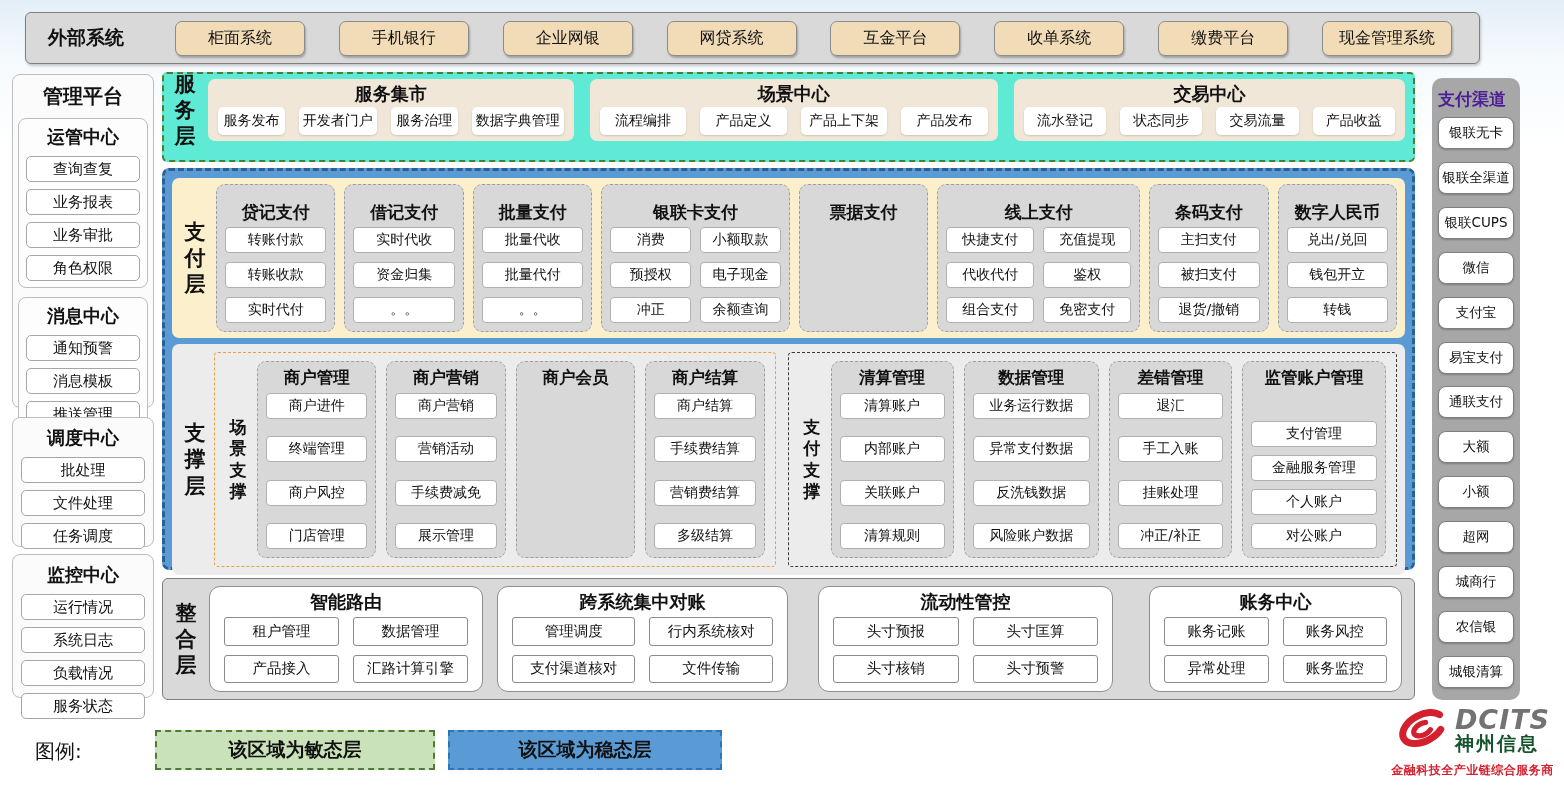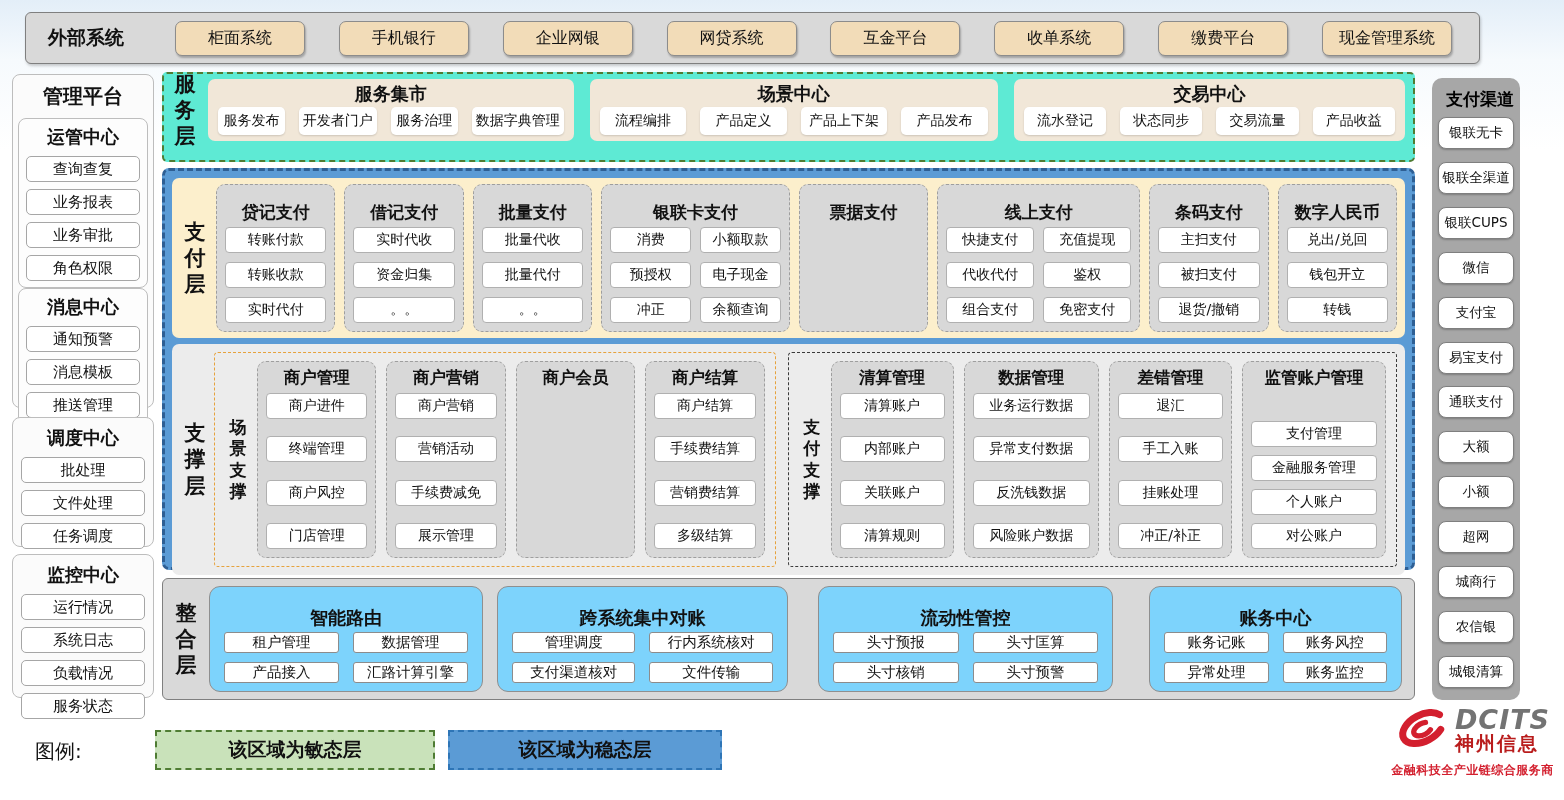--- a/index.html
+++ b/index.html
@@ -19,21 +19,21 @@
   .ext-btn{width:128px;height:33px;background:#f2dcb8;border:1.3px solid #8c8c8c;border-radius:7px;
     display:flex;align-items:center;justify-content:center;font-size:16px;
     box-shadow:1px 2px 2px rgba(0,0,0,.25);}
   
   .panel{position:absolute;left:12px;width:142px;background:#fbfbfb;border:1.3px solid #bdbdbd;
     border-radius:8px;box-sizing:border-box;padding:6px 5px;}
   .p1{top:74px;height:334px;}
   .p2{top:417px;height:130px;}
   .p3{top:554px;height:144px;}
   .mg-main-title{font-weight:bold;font-size:20px;text-align:center;margin:2px 0 8px;}
-  .mg-group{border:1.3px solid #bdbdbd;border-radius:8px;background:#fdfdfd;padding:4px 4px 6px;}
+  .mg-group{border:1.3px solid #bdbdbd;border-radius:8px;background:#fdfdfd;padding:4px 4px 6px;margin-bottom:9px;}
   .mg-group.bare{border:none;background:none;padding:0;margin:0;}
   .mg-title{font-weight:bold;font-size:18px;text-align:center;margin:2px 0 4px;}
   .mg-btn{height:24px;margin:7px 3px 0;background:#fff;border:1.2px solid #a6a6a6;border-radius:5px;
     display:flex;align-items:center;justify-content:center;font-size:15px;}
   
   .vlabel{font-weight:bold;text-align:center;line-height:1.25;word-break:break-all;
     display:flex;align-items:center;justify-content:center;flex:0 0 auto;}
   .vl-3{width:30px;font-size:21px;}
   .vl-4{width:26px;font-size:17px;}
   
@@ -64,49 +64,49 @@
   .sec-pay{border:1.6px dashed #3a3a3a;flex:615;}
   .sup-cols{flex:1;display:flex;gap:10px;margin-left:6px;}
   .sup-col{background:#d8d8d8;border:1.5px dashed #9e9e9e;border-radius:9px;box-sizing:border-box;
     padding:5px 8px 8px;display:flex;flex-direction:column;flex:1 1 0;}
   .sup-title{font-weight:bold;font-size:16.5px;text-align:center;height:26px;white-space:nowrap;}
   .sup-stack{flex:1;display:flex;flex-direction:column;justify-content:space-between;gap:8px;}
   
   .int-layer{position:absolute;left:162px;top:578px;width:1253px;height:122px;box-sizing:border-box;
     background:#d9d9d9;border:1.5px solid #7f7f7f;border-radius:6px;display:flex;padding:7px 12px 7px 8px;}
   .int-groups{flex:1;display:flex;gap:14px;margin-left:8px;}
-  .int-group{background:#7dd3fc;border:1.3px solid #8f8f8f;border-radius:11px;box-sizing:border-box;
-    padding:19px 14px 8px;display:flex;flex-direction:column;}
+  .int-group{background:#ffffff;border:1.3px solid #8f8f8f;border-radius:11px;box-sizing:border-box;
+    padding:3px 14px 8px;display:flex;flex-direction:column;}
   .int-title{font-weight:bold;font-size:18px;text-align:center;height:27px;}
   .int-grid{flex:1;display:grid;grid-template-columns:1fr 1fr;gap:9px 14px;}
   .int-btn{background:#fff;border:1px solid #8c8c8c;border-radius:3px;display:flex;align-items:center;
     justify-content:center;font-size:14.5px;white-space:nowrap;}
   .ig2{margin-right:16px;}
   .ig3{margin-right:22px;}
   
   .channels{position:absolute;left:1432px;top:78px;width:88px;height:622px;box-sizing:border-box;
     background:#a7a7a7;border-radius:10px;display:flex;flex-direction:column;padding:10px 6px 12px;}
-  .ch-title{color:#000000;font-weight:bold;font-size:17px;text-align:right;margin-bottom:6px;}
+  .ch-title{color:#4c1d95;font-weight:bold;font-size:17px;text-align:left;margin-bottom:6px;}
   .ch-items{flex:1;display:flex;flex-direction:column;justify-content:space-between;}
   .ch-btn{height:30px;background:#fff;border:1px solid #7f7f7f;border-radius:8px;display:flex;
     align-items:center;justify-content:center;font-size:13.5px;white-space:nowrap;box-shadow:0 1px 2px rgba(0,0,0,.25);}
   
   .legend-label{position:absolute;left:35px;top:738px;font-size:20px;}
   .legend-agile{position:absolute;left:155px;top:730px;width:280px;height:40px;box-sizing:border-box;
     background:#c9e2ba;border:2px dashed #4f7c33;display:flex;align-items:center;justify-content:center;
     font-size:19px;font-weight:bold;}
   .legend-stable{position:absolute;left:448px;top:730px;width:274px;height:40px;box-sizing:border-box;
     background:#5b9bd5;border:2px dashed #2e75b6;display:flex;align-items:center;justify-content:center;
     font-size:19px;font-weight:bold;}
   
   .logo{position:absolute;left:1385px;top:700px;width:175px;text-align:center;}
   .logo-row{display:flex;align-items:center;justify-content:center;gap:4px;}
   .logo-texts{text-align:left;}
   .logo-brand{color:#737373;font-weight:bold;font-style:italic;font-size:27px;line-height:1;letter-spacing:1px;}
-  .logo-name{color:#b91c1c;font-size:19px;font-weight:bold;letter-spacing:2px;line-height:1.15;}
+  .logo-name{color:#14532d;font-size:19px;font-weight:bold;letter-spacing:2px;line-height:1.15;}
   .logo-slogan{color:#d31f2e;font-size:12px;font-weight:bold;margin-top:2px;letter-spacing:.5px;white-space:nowrap;}
 </style>
 </head>
 <body>
 
 <div class="page">
 
   <div class="topbar">
     <div class="topbar-label">外部系统</div>
     <div class="topbar-items" id="ext-items">

